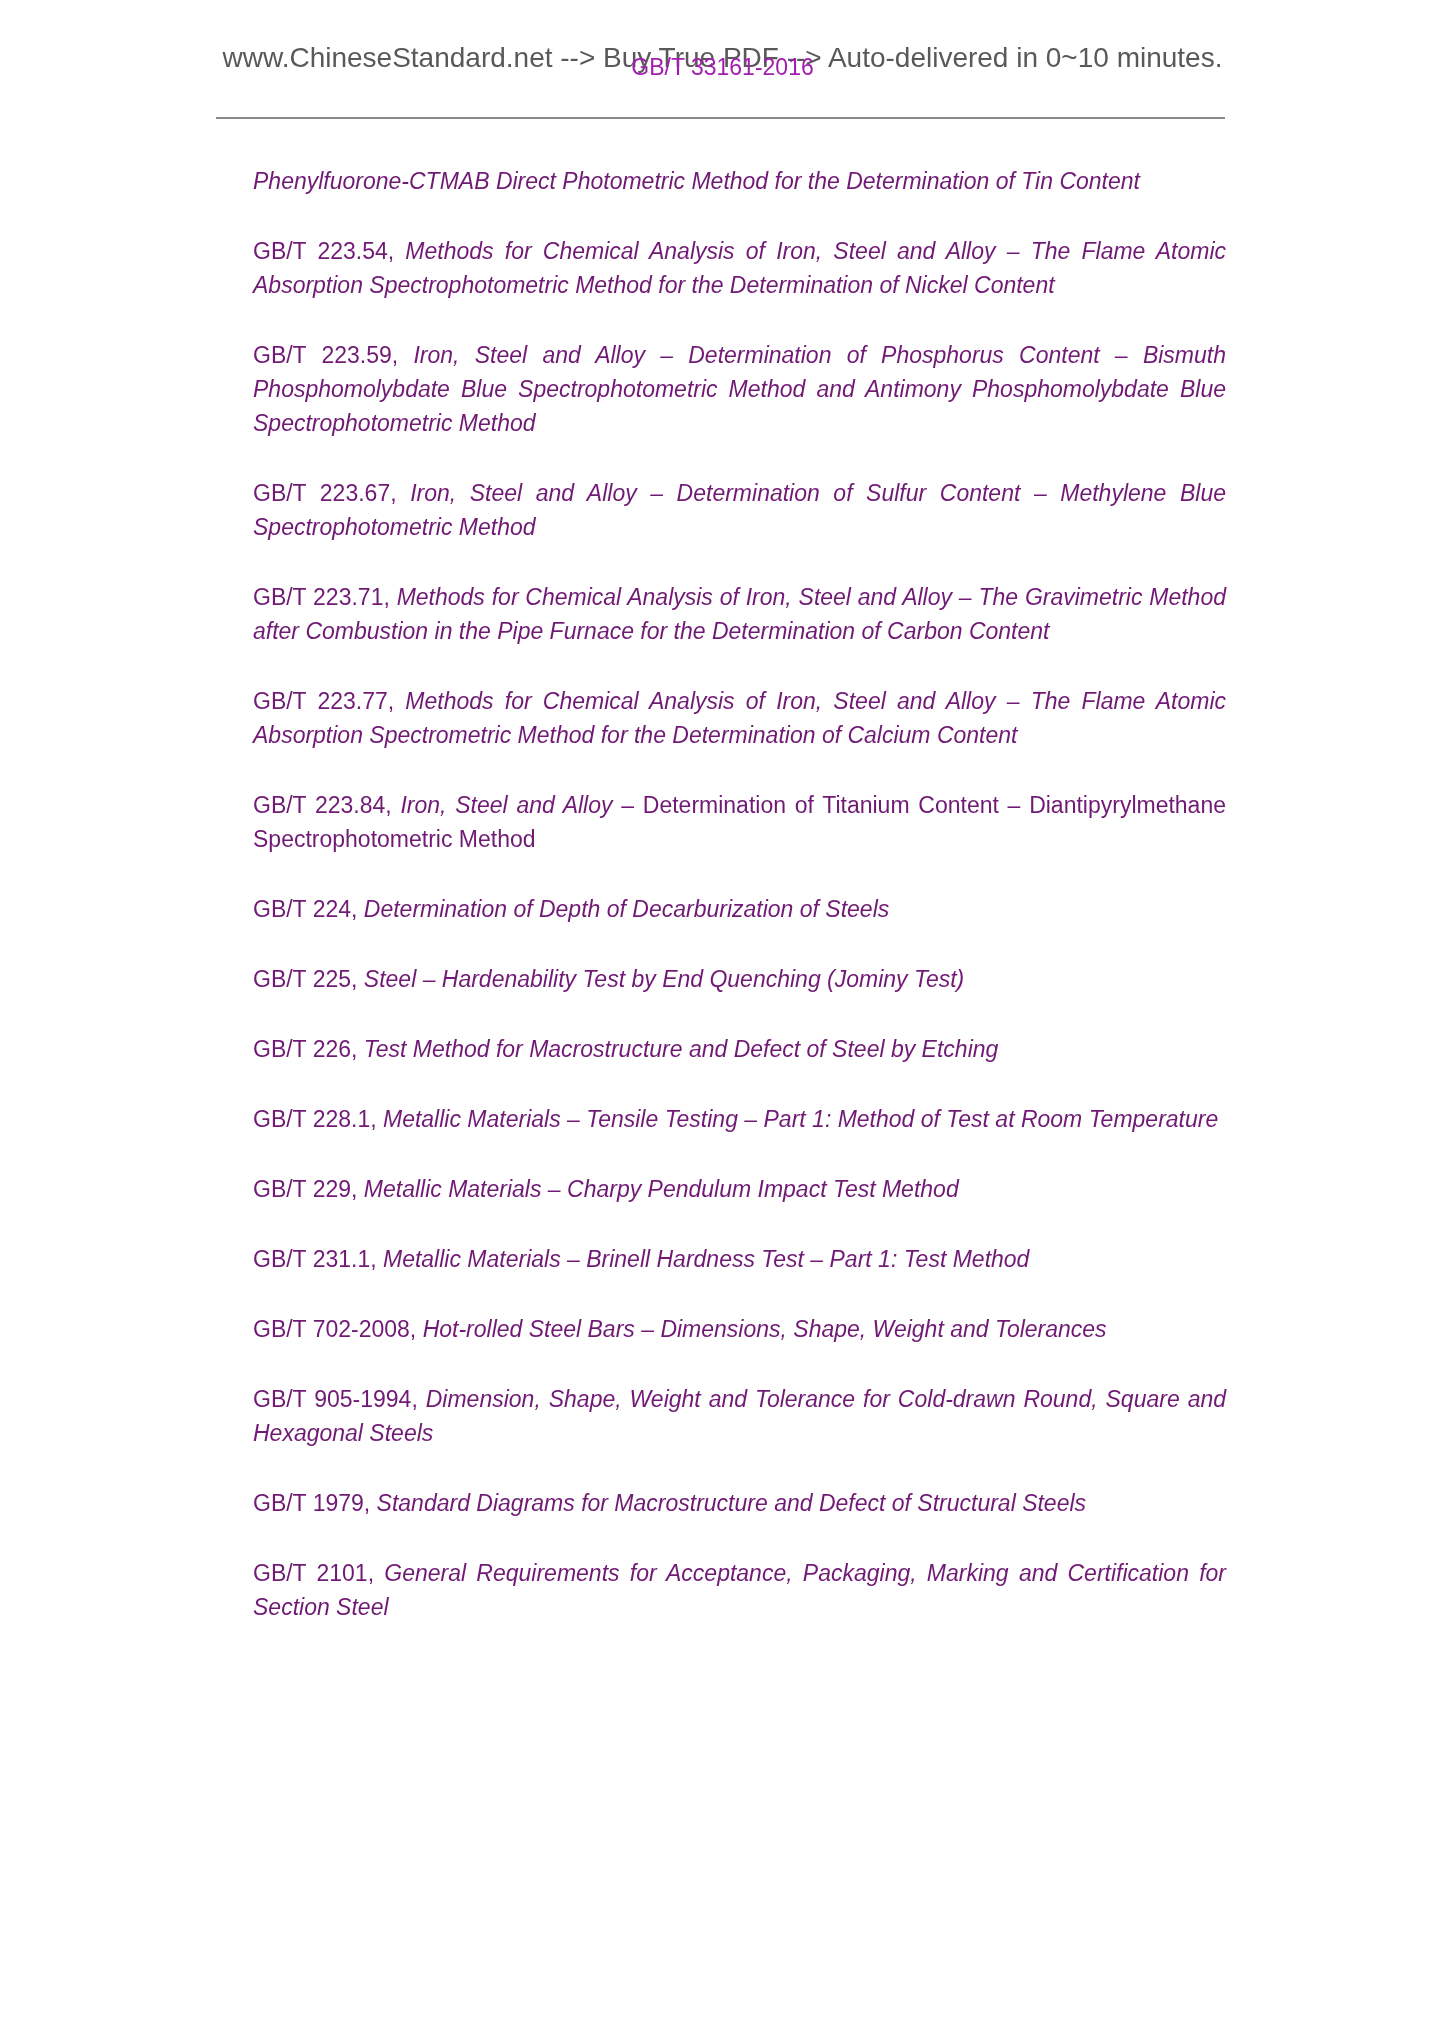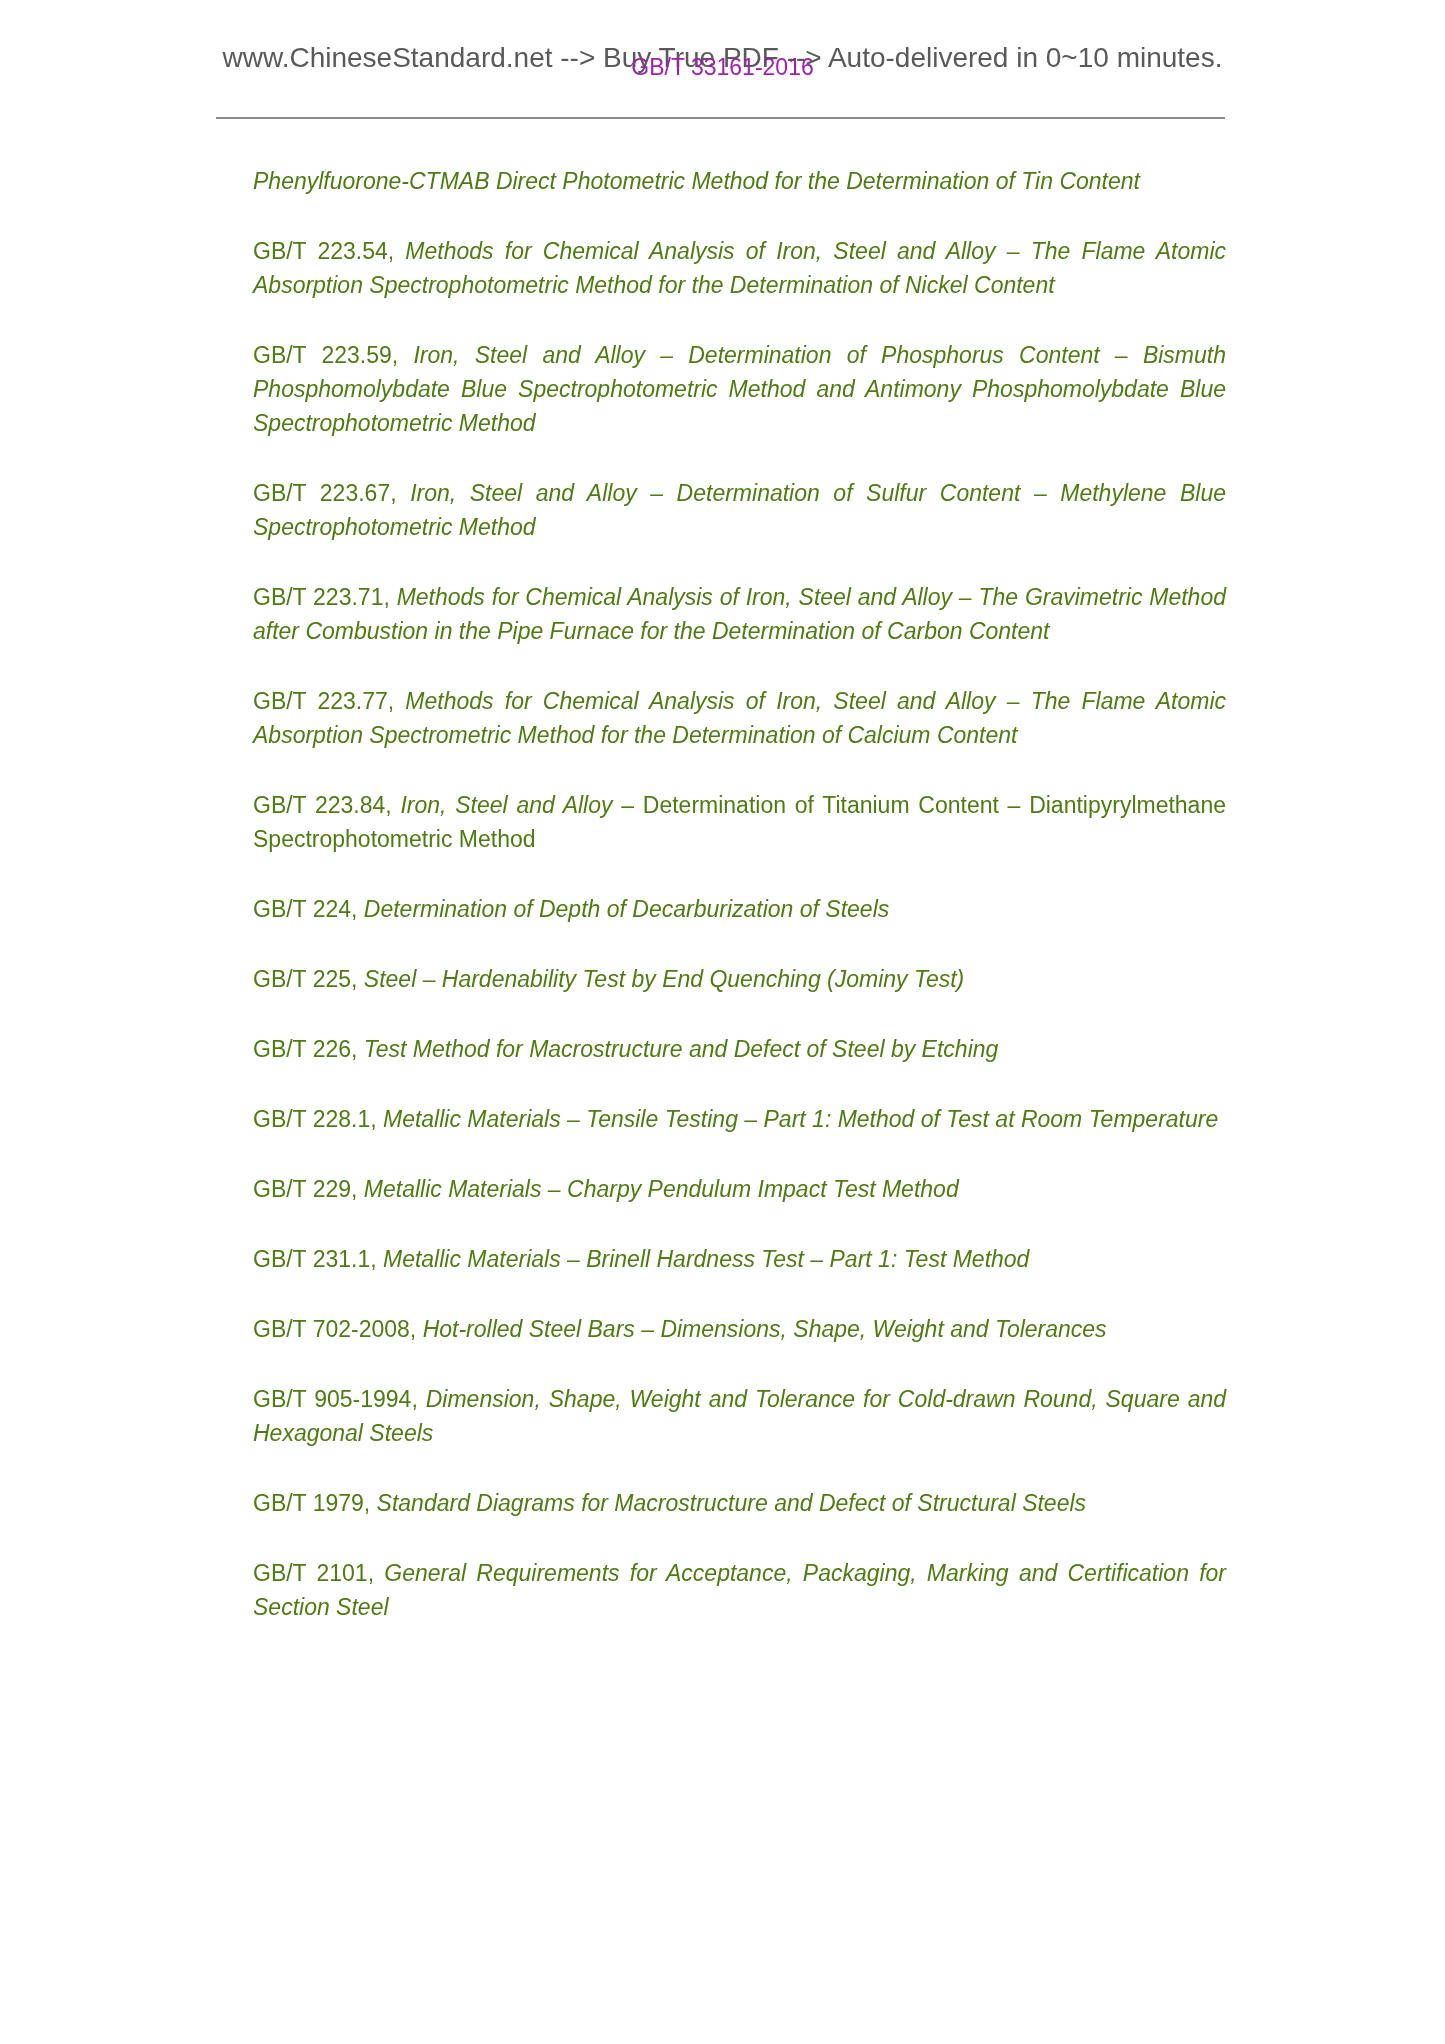--- a/index.html
+++ b/index.html
@@ -39,21 +39,21 @@
   .content {
     position: absolute;
     top: 164px;
     left: 253px;
     width: 973px;
   }
   p.ref {
     margin: 0 0 36px 0;
     font-size: 23px;
     line-height: 34px;
-    color: #4d7c0f;
+    color: #701a75;
     text-align: justify;
   }
   p.ref .t { font-style: italic; }
   p.ref .c, p.ref .r { font-style: normal; }
   .footer-row {
     position: absolute;
     top: 1948px;
     left: 216px;
     width: 1009px;
     display: flex;

